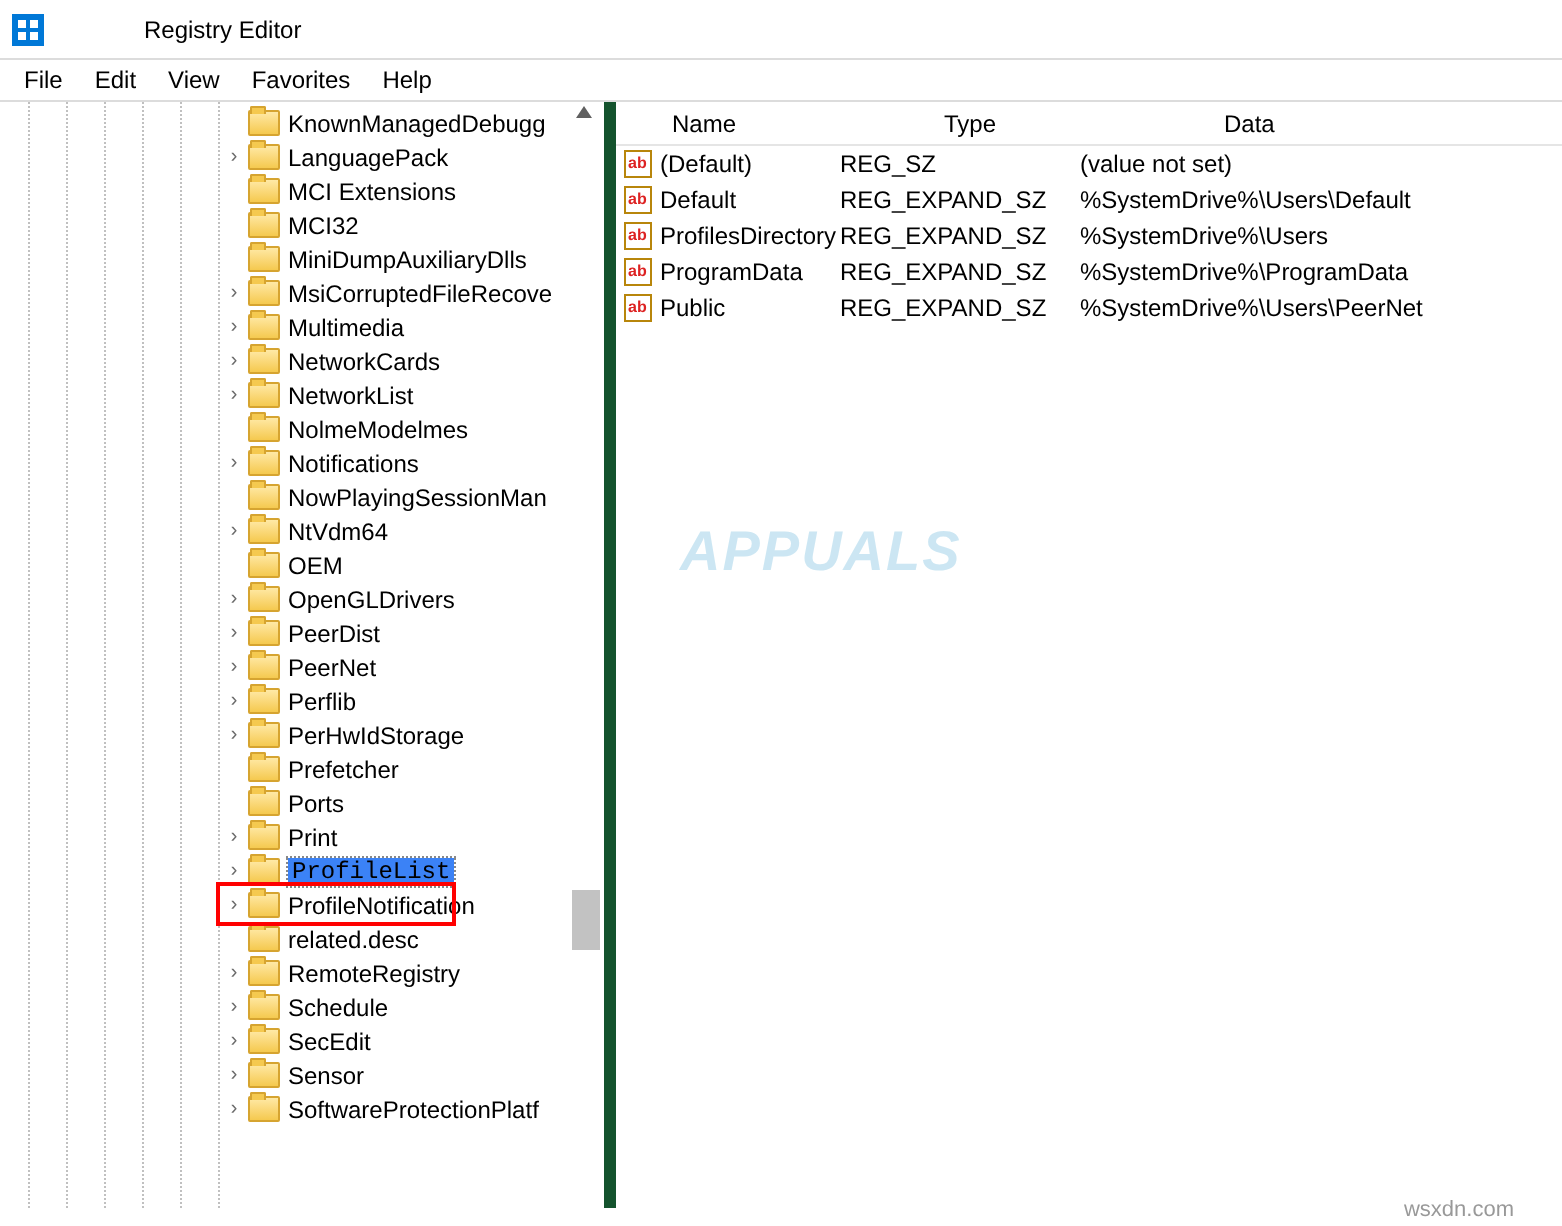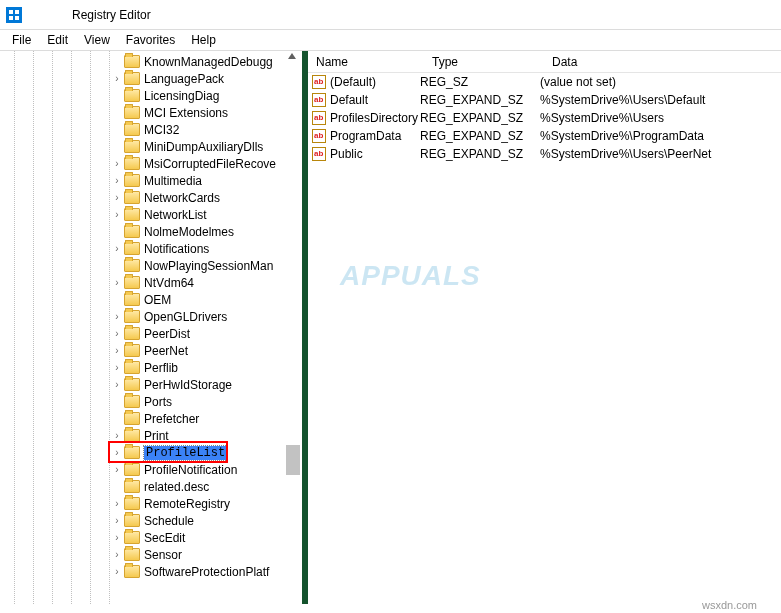--- a/index.html
+++ b/index.html
@@ -139,21 +139,21 @@
     background: #fff;
     position: relative;
   }
   .list-header {
     display:flex;
     height: 22px;
     border-bottom: 1px solid #e5e5e5;
     font-size: 12px;
     align-items: center;
   }
-  .col { padding-left: 8px; }
+  .col { padding-left: 8px; margin-left: 20px; }
   .col-name { width: 116px; }
   .col-type { width: 120px; }
   .col-data { flex: 1; }
   .list-body { }
   .list-row {
     display:flex;
     align-items:center;
     height: 18px;
     font-size: 12px;
   }
@@ -238,25 +238,20 @@
           <span class="tree-label">KnownManagedDebugg</span>
         </div>
         <div class="tree-item">
           <span class="tree-expand">›</span>
           <span class="folder-icon"></span>
           <span class="tree-label">LanguagePack</span>
         </div>
         <div class="tree-item">
           <span class="tree-expand"></span>
           <span class="folder-icon"></span>
-          <span class="tree-label">LicensingDiag</span>
-        </div>
-        <div class="tree-item">
-          <span class="tree-expand"></span>
-          <span class="folder-icon"></span>
           <span class="tree-label">MCI Extensions</span>
         </div>
         <div class="tree-item">
           <span class="tree-expand"></span>
           <span class="folder-icon"></span>
           <span class="tree-label">MCI32</span>
         </div>
         <div class="tree-item">
           <span class="tree-expand"></span>
           <span class="folder-icon"></span>
@@ -328,26 +323,26 @@
           <span class="tree-label">Perflib</span>
         </div>
         <div class="tree-item">
           <span class="tree-expand">›</span>
           <span class="folder-icon"></span>
           <span class="tree-label">PerHwIdStorage</span>
         </div>
         <div class="tree-item">
           <span class="tree-expand"></span>
           <span class="folder-icon"></span>
+          <span class="tree-label">Prefetcher</span>
+        </div>
+        <div class="tree-item">
+          <span class="tree-expand"></span>
+          <span class="folder-icon"></span>
           <span class="tree-label">Ports</span>
-        </div>
-        <div class="tree-item">
-          <span class="tree-expand"></span>
-          <span class="folder-icon"></span>
-          <span class="tree-label">Prefetcher</span>
         </div>
         <div class="tree-item">
           <span class="tree-expand">›</span>
           <span class="folder-icon"></span>
           <span class="tree-label">Print</span>
         </div>
         <div class="tree-item selected">
           <span class="tree-expand">›</span>
           <span class="folder-icon"></span>
           <span class="tree-label">ProfileList</span>

